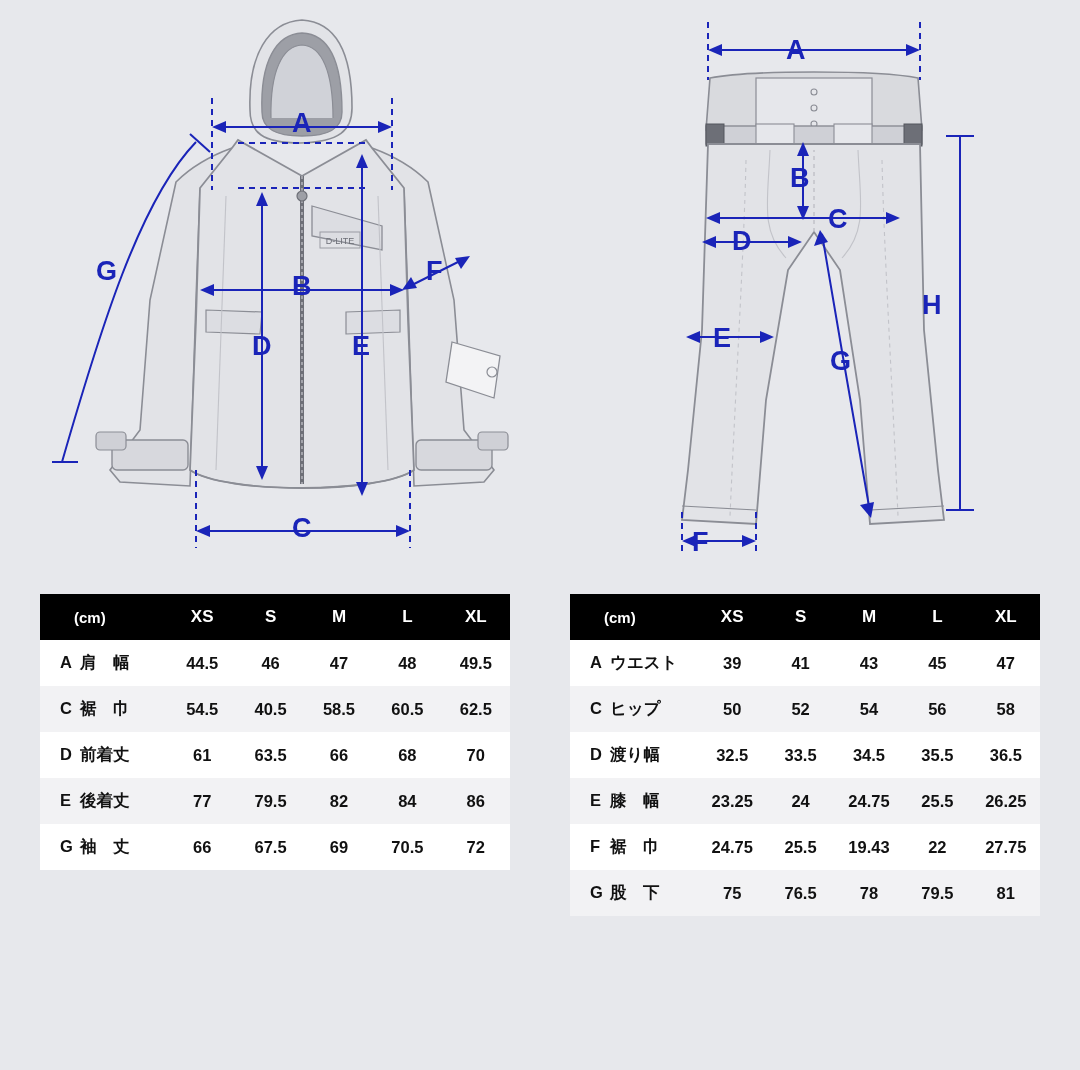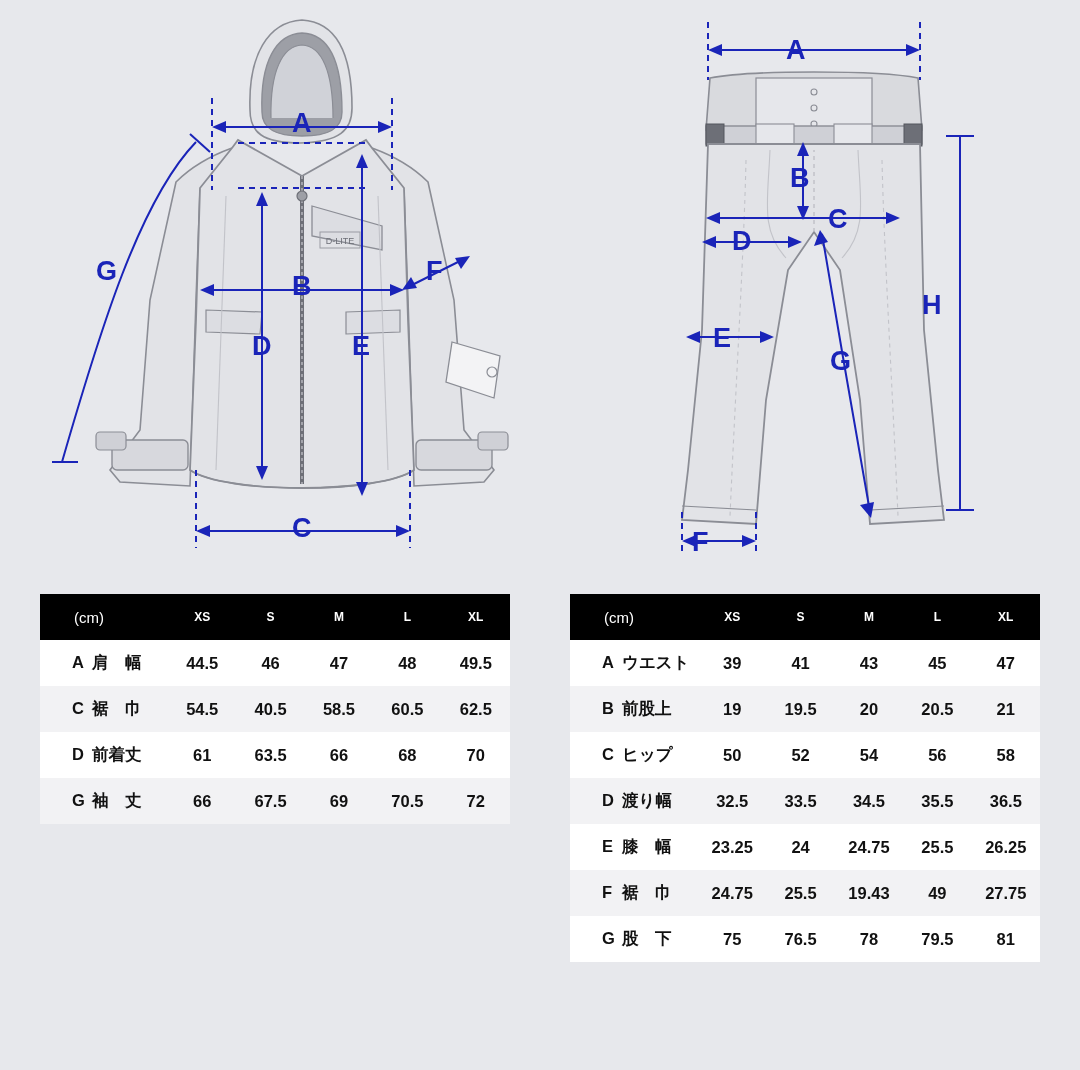--- a/index.html
+++ b/index.html
@@ -34,34 +34,34 @@
     padding:0;
     text-align:center;
     vertical-align:middle;
     height:46px;
     font-weight:bold;
     white-space:nowrap;
   }
   .tbl thead th{
     background:#000;
     color:#fff;
-    font-size:12px;
+    font-size:17px;
     text-align:center;
   }
   .tbl thead th.unit{
     font-size:15px;
-    font-weight:normal;
+    font-weight:bold;
     text-align:left;
     padding-left:34px;
   }
   .tbl tbody tr:nth-child(odd){background:#ffffff;}
   .tbl tbody tr:nth-child(even){background:#f2f2f4;}
   .tbl td.rowlabel{
     text-align:left;
-    padding-left:32px;
+    padding-left:20px;
     font-weight:bold;
     font-size:16.5px;
   }
   .tbl td.rowlabel .ltr{display:inline-block;width:20px;}
 
   #jacket-table{left:40px;top:594px;width:470px;}
   #pants-table{left:570px;top:594px;width:470px;}
 
   #jacket-table col.c0{width:128px;}
   #jacket-table col.c1,#jacket-table col.c2,#jacket-table col.c3,
@@ -277,20 +277,28 @@
       </tr>
       <tr>
         <td class="rowlabel"><span class="ltr">D</span><span>前着丈</span></td>
         <td>61</td>
         <td>63.5</td>
         <td>66</td>
         <td>68</td>
         <td>70</td>
       </tr>
       <tr>
+        <td class="rowlabel"><span class="ltr">E</span><span>後着丈</span></td>
+        <td>77</td>
+        <td>79.5</td>
+        <td>82</td>
+        <td>84</td>
+        <td>86</td>
+      </tr>
+      <tr>
         <td class="rowlabel"><span class="ltr">G</span><span>袖　丈</span></td>
         <td>66</td>
         <td>67.5</td>
         <td>69</td>
         <td>70.5</td>
         <td>72</td>
       </tr>
     </tbody>
   </table>
 
@@ -316,28 +324,20 @@
     <tbody>
       <tr>
         <td class="rowlabel"><span class="ltr">A</span><span>ウエスト</span></td>
         <td>39</td>
         <td>41</td>
         <td>43</td>
         <td>45</td>
         <td>47</td>
       </tr>
       <tr>
-        <td class="rowlabel"><span class="ltr">B</span><span>前股上</span></td>
-        <td>19</td>
-        <td>19.5</td>
-        <td>20</td>
-        <td>20.5</td>
-        <td>21</td>
-      </tr>
-      <tr>
         <td class="rowlabel"><span class="ltr">C</span><span>ヒップ</span></td>
         <td>50</td>
         <td>52</td>
         <td>54</td>
         <td>56</td>
         <td>58</td>
       </tr>
       <tr>
         <td class="rowlabel"><span class="ltr">D</span><span>渡り幅</span></td>
         <td>32.5</td>
@@ -352,21 +352,21 @@
         <td>24</td>
         <td>24.75</td>
         <td>25.5</td>
         <td>26.25</td>
       </tr>
       <tr>
         <td class="rowlabel"><span class="ltr">F</span><span>裾　巾</span></td>
         <td>24.75</td>
         <td>25.5</td>
         <td>19.43</td>
-        <td>49</td>
+        <td>22</td>
         <td>27.75</td>
       </tr>
       <tr>
         <td class="rowlabel"><span class="ltr">G</span><span>股　下</span></td>
         <td>75</td>
         <td>76.5</td>
         <td>78</td>
         <td>79.5</td>
         <td>81</td>
       </tr>

